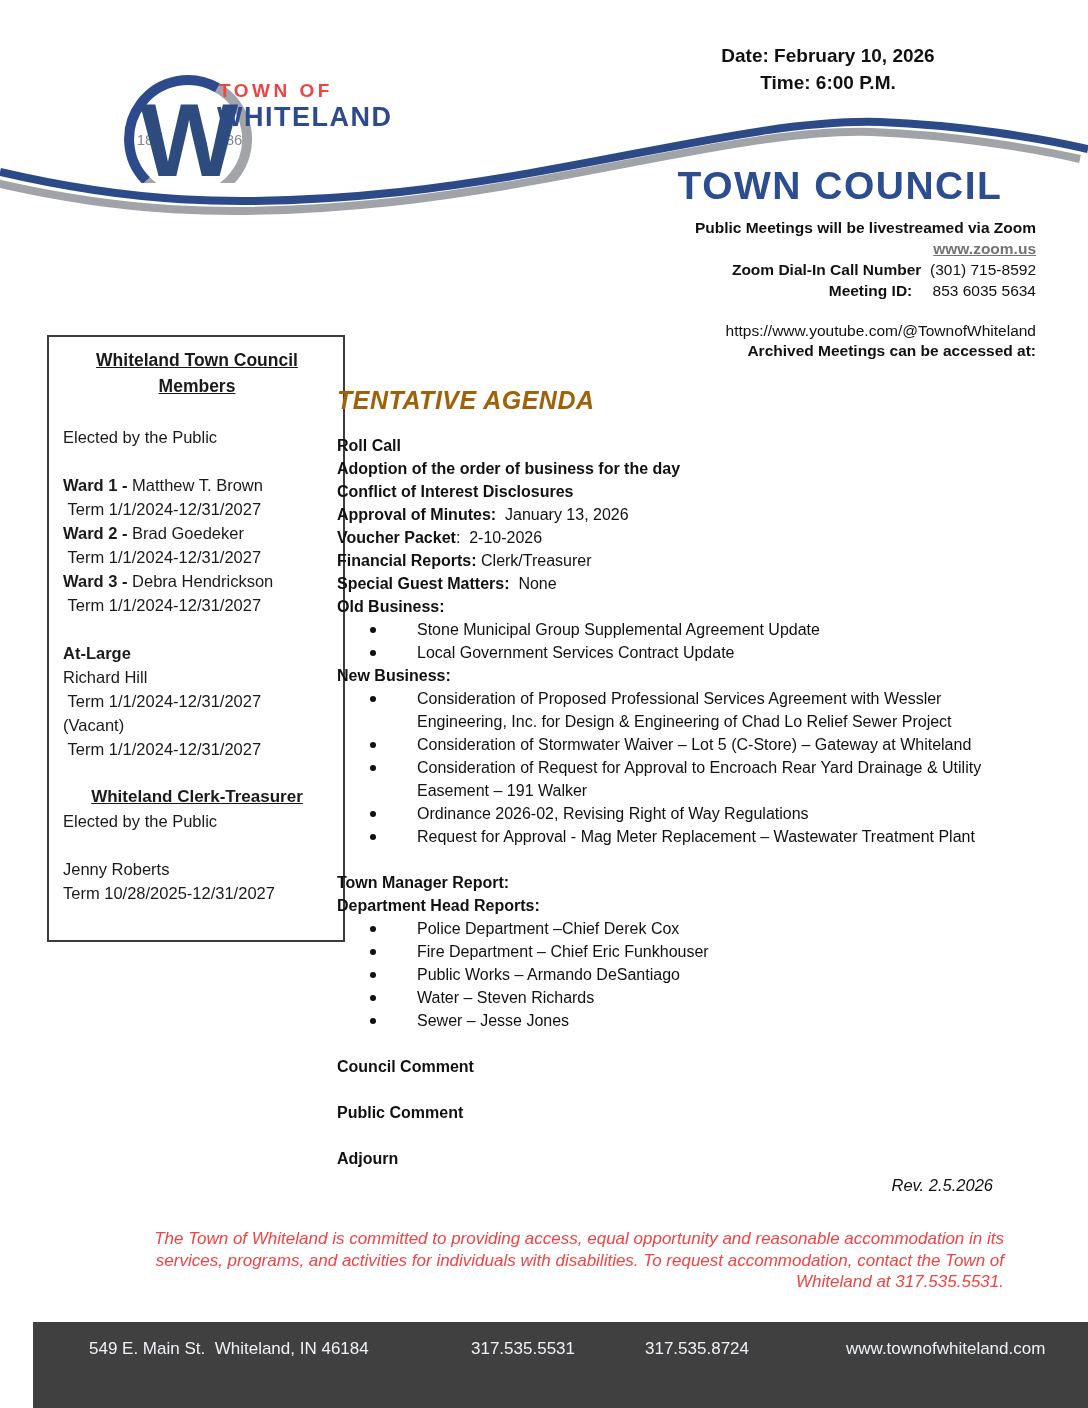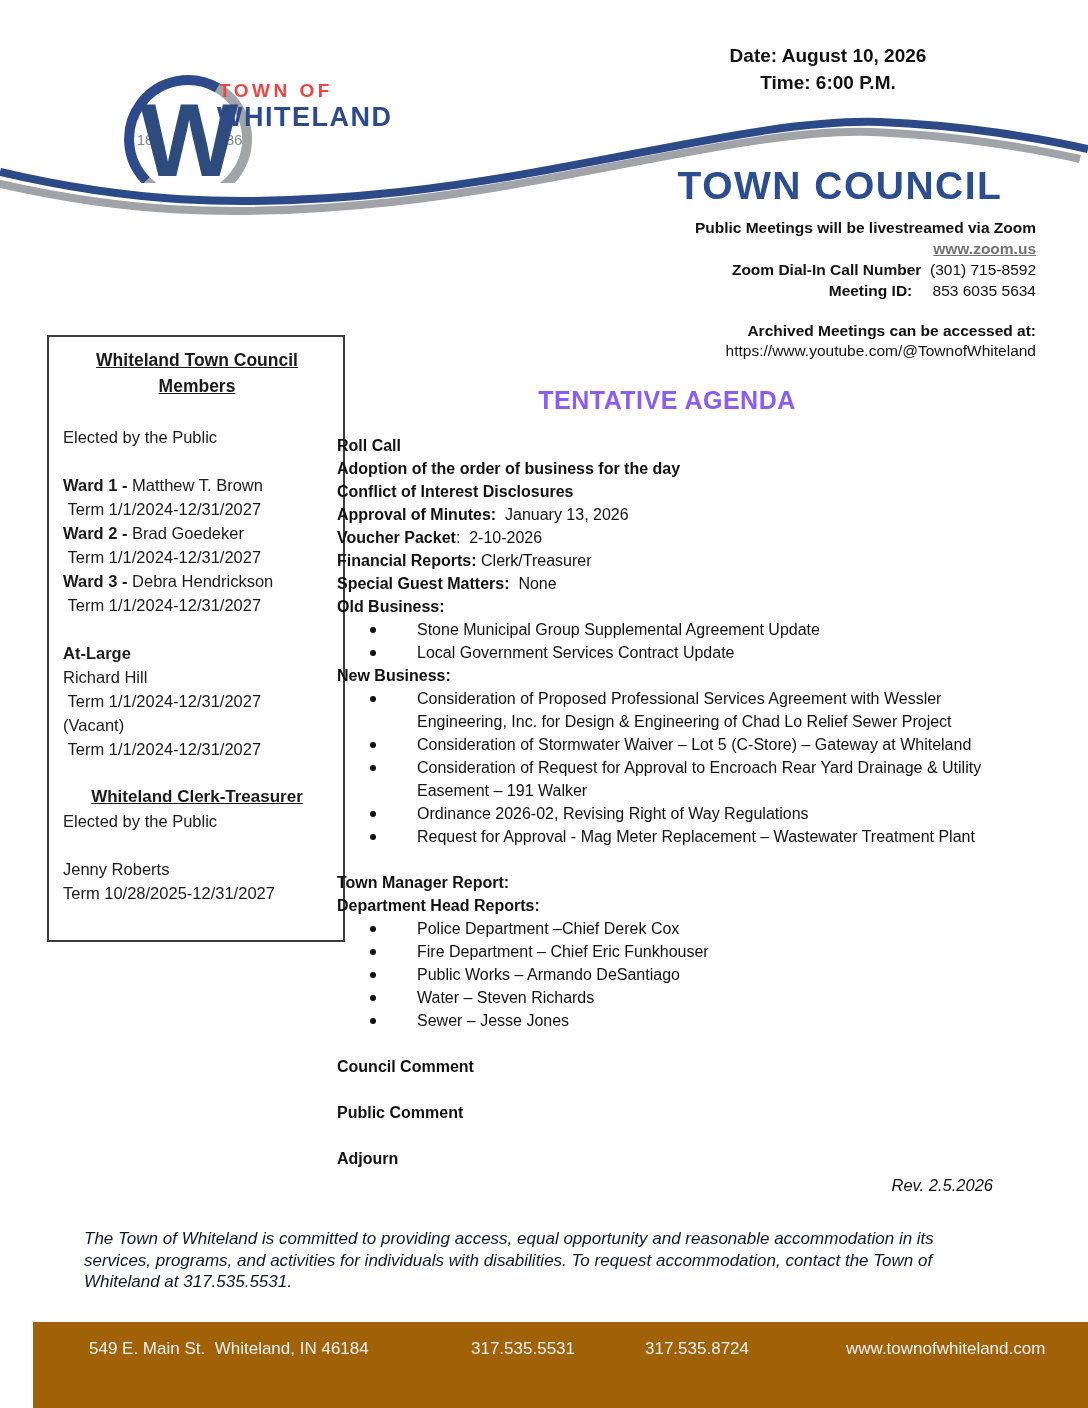--- a/index.html
+++ b/index.html
@@ -45,45 +45,45 @@
     text-align:center;font-weight:bold;font-size:17.5px;line-height:26px;
     text-decoration:underline;margin-bottom:0;
   }
   .sb-lines{margin-top:26px;font-size:16.5px;line-height:24px;white-space:pre-wrap;}
   .sb-blank{height:24px;}
   .sb-title2{
     text-align:center;font-weight:bold;text-decoration:underline;font-size:17px;
   }
   
   .agenda-title{
-    position:absolute;left:337px;top:386px;width:660px;text-align:center;
-    font-size:25px;font-weight:bold;letter-spacing:0.5px;color:#8b5cf6;
+    position:absolute;left:337px;top:386px;width:660px;
+    font-size:25px;font-weight:bold;letter-spacing:0.5px;color:#a16207;font-style:italic;
   }
   .agenda{
     position:absolute;left:337px;top:434px;width:690px;
     font-size:16px;line-height:23px;color:#111;white-space:pre-wrap;
   }
   .ag-line b{font-weight:bold;}
   .ag-blank{height:23px;}
   .ag-bullet{position:relative;padding-left:80px;}
   .ag-bullet::before{
     content:"";position:absolute;left:33px;top:9px;width:6px;height:6px;
     border-radius:50%;background:#111;
   }
   .rev-line{
     position:absolute;right:95px;top:1176px;font-style:italic;font-size:16.5px;color:#111;
   }
   .disclaimer{
-    position:absolute;left:84px;top:1228px;width:920px;text-align:left;
-    font-style:italic;font-size:17px;line-height:21.5px;color:#0f172a;
+    position:absolute;left:84px;top:1228px;width:920px;text-align:right;
+    font-style:italic;font-size:17px;line-height:21.5px;color:#ef4444;
   }
   
   .footer-bar{
     position:absolute;left:33px;right:0;top:1322px;height:86px;
-    background:#a16207;color:#eef1f6;font-size:17px;
+    background:#404040;color:#eef1f6;font-size:17px;
   }
   .footer-bar span{position:absolute;top:17px;white-space:pre;}
   .f-address{left:56px;}
   .f-phone1{left:438px;}
   .f-phone2{left:612px;}
   .f-web{left:813px;}
 </style>
 </head>
 <body>
 
@@ -94,41 +94,41 @@
   <path d="M 88.3,147.7 A 59 59 0 0 1 159.5,54.9" fill="none" stroke="#2c4a8c" stroke-width="10"></path>
   <text x="87" y="112" text-anchor="middle" font-size="15" fill="#85888b" font-family="Liberation Sans, sans-serif">18</text>
   <text x="176" y="112" text-anchor="middle" font-size="15" fill="#85888b" font-family="Liberation Sans, sans-serif">86</text>
   <text x="131" y="143" text-anchor="middle" font-size="104" font-weight="bold" fill="#2e4b7e" font-family="Liberation Sans, sans-serif">W</text>
 </svg>
 
 <div class="lockup-top">TOWN OF</div>
 <div class="lockup-name">WHITELAND</div>
 
 <div class="datetime">
-  <div>Date: August 10, 2026</div>
+  <div>Date: February 10, 2026</div>
   <div>Time: 6:00 P.M.</div>
 </div>
 
 <svg id="wave-svg" width="1088" height="130" viewBox="0 0 1088 130">
   <path d="M 0,72 C 120,100 230,110 400,92 C 590,71 760,18 880,22 C 960,25 1040,38 1088,49" transform="translate(-8,10)" fill="none" stroke="#a0a4a8" stroke-width="8"></path>
   <path d="M 0,72 C 120,100 230,110 400,92 C 590,71 760,18 880,22 C 960,25 1040,38 1088,49" fill="none" stroke="#2d4a88" stroke-width="8"></path>
 </svg>
 
 <div class="council-title">TOWN COUNCIL</div>
 
 <div class="zoom-block">
   <div class="b">Public Meetings will be livestreamed via Zoom</div>
   <div><a href="#" class="zoom-link">www.zoom.us</a></div>
   <div><span class="b">Zoom Dial-In Call Number</span><span style="white-space:pre;">  (301) 715-8592</span></div>
   <div><span class="b">Meeting ID:</span><span style="white-space:pre;margin-left:16px;"> 853 6035 5634</span></div>
 </div>
 
 <div class="archived-block">
+  <div>https://www.youtube.com/@TownofWhiteland</div>
   <div style="font-weight:bold;">Archived Meetings can be accessed at:</div>
-  <div>https://www.youtube.com/@TownofWhiteland</div>
 </div>
 
 <div class="sidebar">
   <div class="sidebar-title">
     <div>Whiteland Town Council</div>
     <div>Members</div>
   </div>
   <div class="sb-lines"><div>Elected by the Public</div><div class="sb-blank"></div><div><b>Ward 1 - </b><span>Matthew T. Brown</span></div><div> Term 1/1/2024-12/31/2027</div><div><b>Ward 2 - </b><span>Brad Goedeker</span></div><div> Term 1/1/2024-12/31/2027</div><div><b>Ward 3 - </b><span>Debra Hendrickson</span></div><div> Term 1/1/2024-12/31/2027</div><div class="sb-blank"></div><div><b>At-Large</b></div><div>Richard Hill</div><div> Term 1/1/2024-12/31/2027</div><div>(Vacant)</div><div> Term 1/1/2024-12/31/2027</div><div class="sb-blank"></div><div class="sb-title2">Whiteland Clerk-Treasurer</div><div>Elected by the Public</div><div class="sb-blank"></div><div>Jenny Roberts</div><div>Term 10/28/2025-12/31/2027</div></div>
 </div>
 

